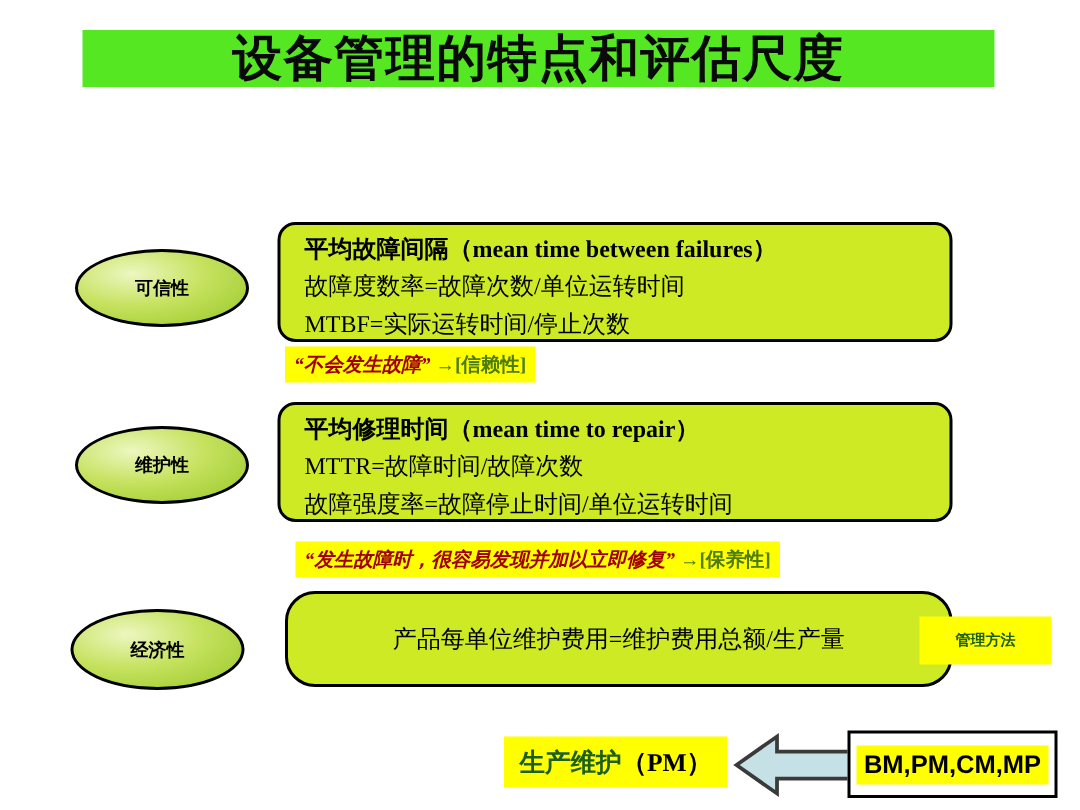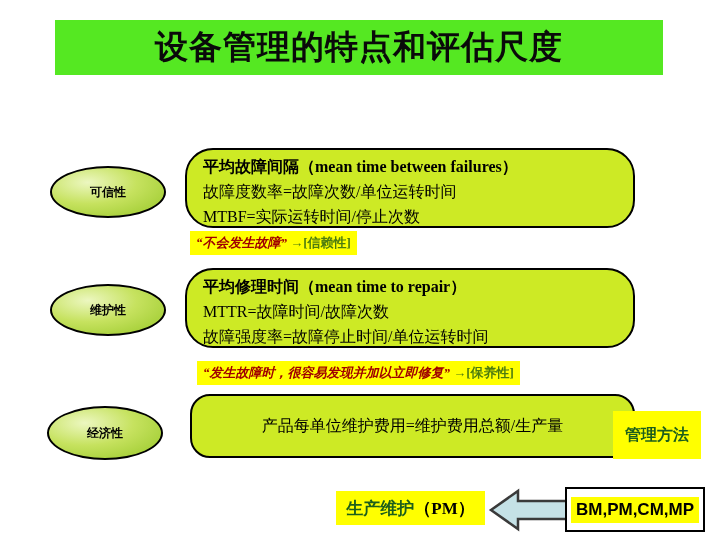--- a/index.html
+++ b/index.html
@@ -2,21 +2,21 @@
 <html style="--banner-green: #55e822; --box-fill: #cdea25; --ellipse-green: #97c727; --highlight-yellow: #ffff00; --quote-red: #a00000; --label-green: #1c5e1c; --arrow-fill: #c5e1e6;"><head>
 <meta charset="utf-8">
 <style>
   html,body{margin:0;padding:0;background:#fff;}
   .slide{
     position:relative; width:720px; height:540px; background:#ffffff;
     font-family:"Liberation Sans", sans-serif; overflow:hidden;
   }
   
   .banner{
-    position:absolute; left:55px; top:20px; width:608px; height:55px;
+    position:absolute; left:55px; top:20px; width:608px; height:38px;
     background:var(--banner-green,#55e822);
     display:flex; align-items:center; justify-content:center;
   }
   .banner .title{
     font-size:33px; font-weight:bold; color:#0a0a0a; letter-spacing:1px;
     font-family:"Liberation Serif", serif;
   }
   
   .ellipse{
     position:absolute; width:112px; height:48px; border:2px solid #000; border-radius:50%;
@@ -24,21 +24,21 @@
     display:flex; align-items:center; justify-content:center;
     font-size:12px; font-weight:bold; color:#000;
     font-family:"Liberation Serif", serif;
   }
   .e1{left:50px; top:166px;}
   .e2{left:50px; top:284px;}
   .e3{left:47px; top:406px; height:50px;}
   
   .cbox{
     position:absolute; left:185px; width:450px; height:80px;
-    background:var(--box-fill,#cdea25); border:2px solid #000; border-radius:28px;
+    background:var(--box-fill,#cdea25); border:2px solid #000; border-radius:12px;
     box-sizing:border-box; padding:4px 0 0 16px; color:#000;
   }
   .b1{top:148px;}
   .b2{top:268px;}
   .b3{top:394px; left:190px; width:445px; height:64px; border-radius:20px;
       display:flex; align-items:center; justify-content:center; padding:5px;}
   .cbox .heading{font-size:16px; font-weight:bold; line-height:25px; font-family:"Liberation Serif", serif;}
   .cbox .line{font-size:16px; line-height:25px; font-family:"Liberation Serif", serif;}
   .b3 .formula{font-size:16px; font-family:"Liberation Serif", serif;}
   
@@ -46,24 +46,24 @@
     position:absolute; background:var(--highlight-yellow,#ffff00);
     font-size:13px; font-weight:bold; padding:3px 6px; white-space:nowrap;
     font-family:"Liberation Serif", serif;
   }
   .n1{left:190px; top:231px;}
   .n2{left:197px; top:361px;}
   .note .quote{color:var(--quote-red,#a00000);font-style:italic;}
   .note .target{color:#4d7c0f;}
   
   .mgmt{
-    position:absolute; left:613px; top:411px; width:88px; height:48px;
+    position:absolute; left:613px; top:411px; width:88px; height:32px;
     background:var(--highlight-yellow,#ffff00);
     display:flex; align-items:center; justify-content:center;
-    font-size:16px; font-weight:bold; color:var(--label-green,#1c5e1c);
+    font-size:10px; font-weight:bold; color:var(--label-green,#1c5e1c);
     font-family:Liberation Mono, monospace;
   }
   
   .pmbox{
     position:absolute; left:336px; top:491px; width:149px; height:34px;
     background:var(--highlight-yellow,#ffff00);
     display:flex; align-items:center; justify-content:center; white-space:nowrap;
     font-size:17px; font-weight:bold; font-family:"Liberation Serif", serif;
   }
   .pmbox .pm-zh{color:var(--label-green,#1c5e1c);}

